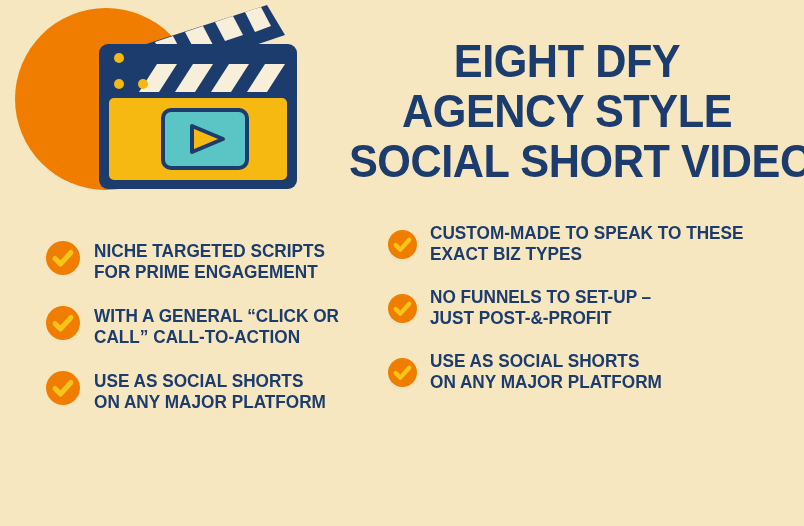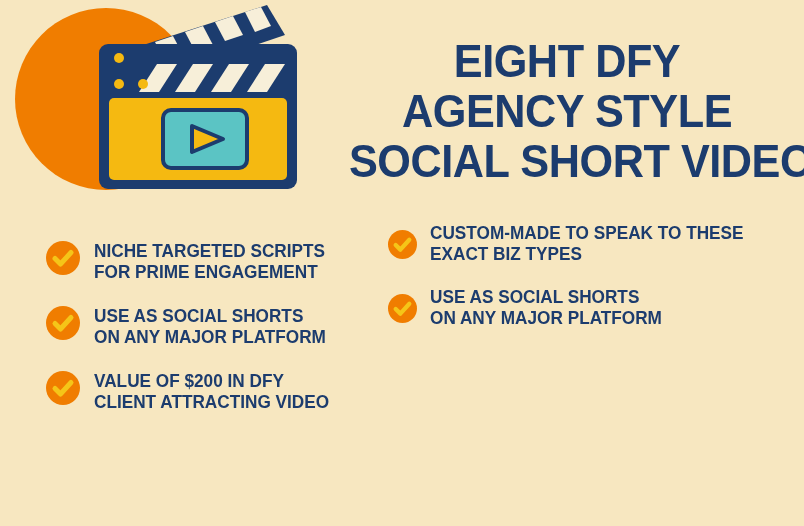--- a/index.html
+++ b/index.html
@@ -117,66 +117,78 @@
             <circle cx="17" cy="17" r="17" fill="#f07d00"></circle>
             <path d="M9 17.5 L14.5 23 L25 11.5" fill="none" stroke="#f5c518" stroke-width="5" stroke-linecap="round" stroke-linejoin="round"></path>
           </svg>
         </span>
         <span class="btext">
           <span class="bline">NICHE TARGETED SCRIPTS</span>
           <span class="bline">FOR PRIME ENGAGEMENT</span>
         </span>
       </div>
 
+      <div class="bitem">
+        <span class="check-badge">
+          <svg viewBox="0 0 34 34" width="100%" height="100%">
+            <circle cx="17" cy="17" r="17" fill="#f07d00"></circle>
+            <path d="M9 17.5 L14.5 23 L25 11.5" fill="none" stroke="#f5c518" stroke-width="5" stroke-linecap="round" stroke-linejoin="round"></path>
+          </svg>
+        </span>
+        <span class="btext">
+          <span class="bline">WITH A GENERAL “CLICK OR</span>
+          <span class="bline">CALL” CALL-TO-ACTION</span>
+        </span>
+      </div>
 
       <div class="bitem">
         <span class="check-badge">
           <svg viewBox="0 0 34 34" width="100%" height="100%">
             <circle cx="17" cy="17" r="17" fill="#f07d00"></circle>
             <path d="M9 17.5 L14.5 23 L25 11.5" fill="none" stroke="#f5c518" stroke-width="5" stroke-linecap="round" stroke-linejoin="round"></path>
           </svg>
         </span>
         <span class="btext">
           <span class="bline">USE AS SOCIAL SHORTS</span>
           <span class="bline">ON ANY MAJOR PLATFORM</span>
         </span>
       </div>
 
-      <div class="bitem">
-        <span class="check-badge">
-          <svg viewBox="0 0 34 34" width="100%" height="100%">
-            <circle cx="17" cy="17" r="17" fill="#f07d00"></circle>
-            <path d="M9 17.5 L14.5 23 L25 11.5" fill="none" stroke="#f5c518" stroke-width="5" stroke-linecap="round" stroke-linejoin="round"></path>
-          </svg>
-        </span>
-        <span class="btext">
-          <span class="bline">VALUE OF $200 IN DFY</span>
-          <span class="bline">CLIENT ATTRACTING VIDEO</span>
-        </span>
-      </div>
 
     </div>
 
     <div class="bcol bcol-right">
 
       <div class="bitem">
         <span class="check-badge">
           <svg viewBox="0 0 34 34" width="100%" height="100%">
             <circle cx="17" cy="17" r="17" fill="#f07d00"></circle>
             <path d="M9 17.5 L14.5 23 L25 11.5" fill="none" stroke="#f5c518" stroke-width="5" stroke-linecap="round" stroke-linejoin="round"></path>
           </svg>
         </span>
         <span class="btext">
           <span class="bline">CUSTOM-MADE TO SPEAK TO THESE</span>
           <span class="bline">EXACT BIZ TYPES</span>
         </span>
       </div>
 
 
 
+      <div class="bitem">
+        <span class="check-badge">
+          <svg viewBox="0 0 34 34" width="100%" height="100%">
+            <circle cx="17" cy="17" r="17" fill="#f07d00"></circle>
+            <path d="M9 17.5 L14.5 23 L25 11.5" fill="none" stroke="#f5c518" stroke-width="5" stroke-linecap="round" stroke-linejoin="round"></path>
+          </svg>
+        </span>
+        <span class="btext">
+          <span class="bline">NO FUNNELS TO SET-UP –</span>
+          <span class="bline">JUST POST-&amp;-PROFIT</span>
+        </span>
+      </div>
 
       <div class="bitem">
         <span class="check-badge">
           <svg viewBox="0 0 34 34" width="100%" height="100%">
             <circle cx="17" cy="17" r="17" fill="#f07d00"></circle>
             <path d="M9 17.5 L14.5 23 L25 11.5" fill="none" stroke="#f5c518" stroke-width="5" stroke-linecap="round" stroke-linejoin="round"></path>
           </svg>
         </span>
         <span class="btext">
           <span class="bline">USE AS SOCIAL SHORTS</span>

